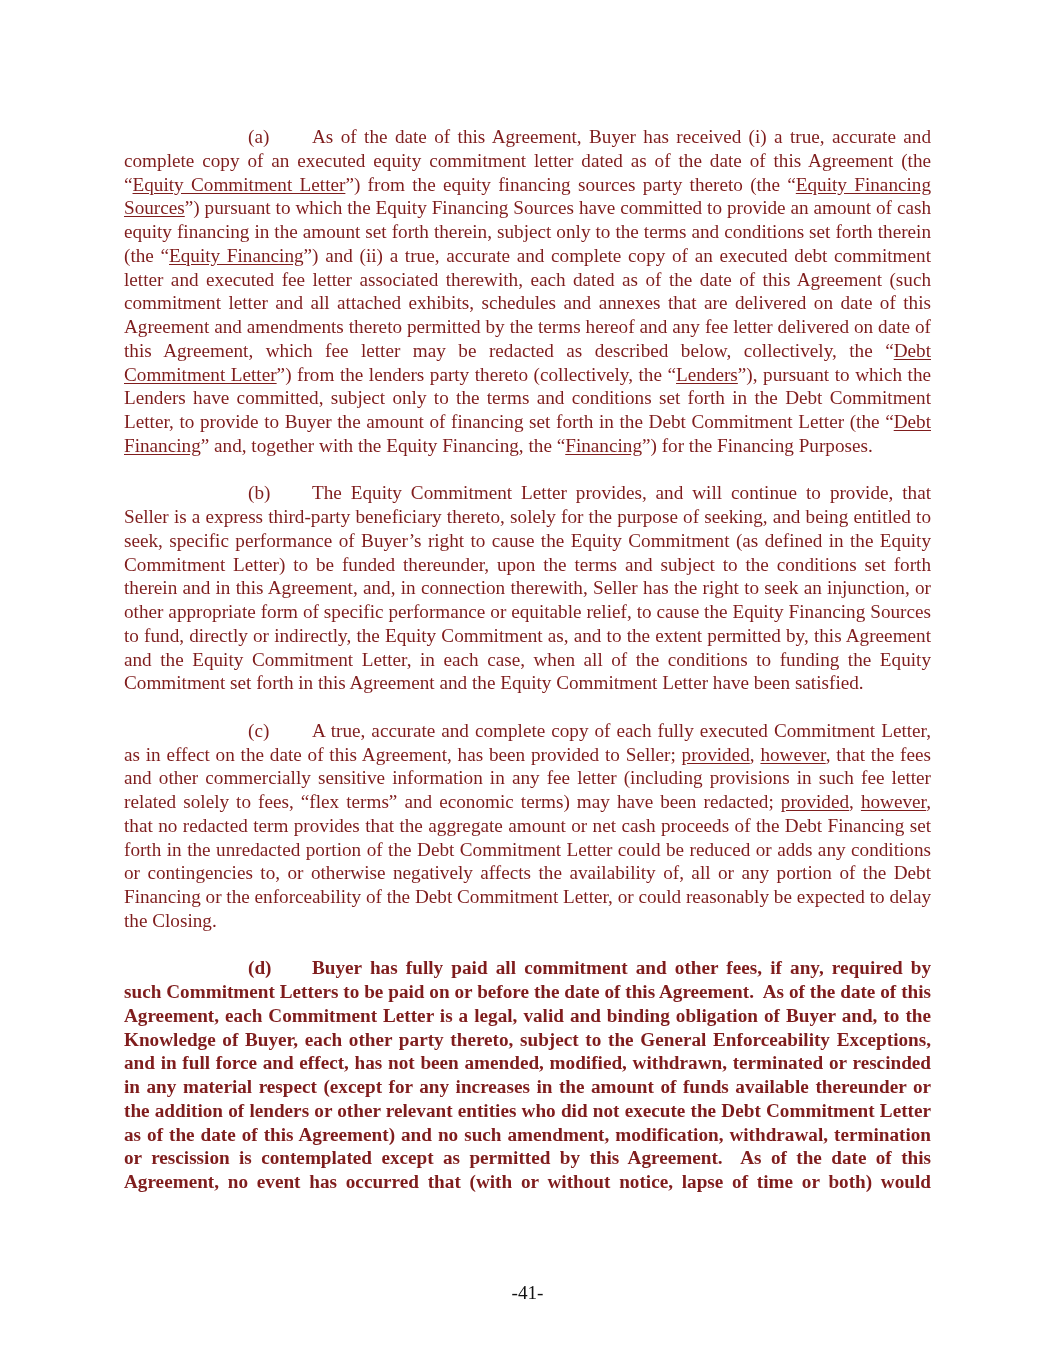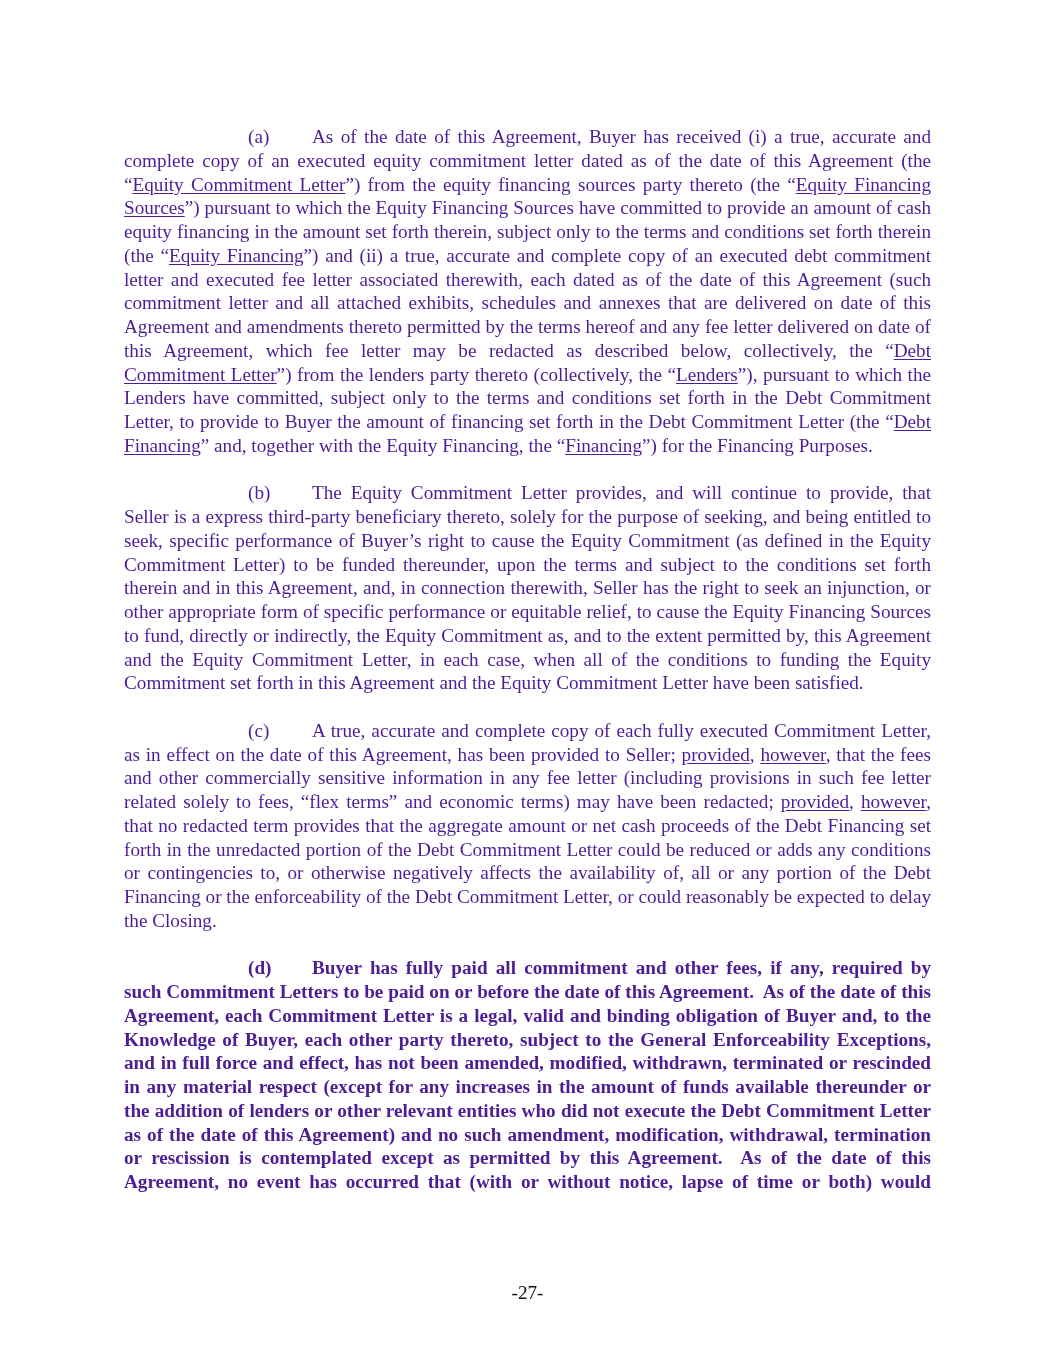--- a/index.html
+++ b/index.html
@@ -1,20 +1,20 @@
 <!DOCTYPE html>
 <html><head>
 <meta charset="utf-8">
 <style>
   html, body { margin: 0; padding: 0; background: #ffffff; }
   body { width: 1055px; height: 1365px; position: relative; overflow: hidden; }
   .page {
     position: absolute; left: 124px; top: 125px; width: 807px;
     font-family: "Liberation Serif", "DejaVu Serif", serif;
-    font-size: 19.2px; line-height: 23.75px; color: #4c1d95;
+    font-size: 19.2px; line-height: 23.75px; color: #7f1d1d;
   }
   .para { text-align: justify; margin: 0 0 23.75px 0; text-indent: 0; }
   .para .label { display: inline-block; width: 64px; text-indent: 0; }
   .indent { display: inline-block; width: 124px; }
   u { text-decoration: underline; text-underline-offset: 2px; }
   .footer {
     position: absolute; left: 0; width: 1055px; top: 1282px; text-align: center;
     font-family: "Liberation Serif", "DejaVu Serif", serif; font-size: 19.2px; color: #111;
   }
 </style>
@@ -32,13 +32,13 @@
 
   <p class="para">
     <span class="indent"></span><span class="label">(c)</span><span>A true, accurate and complete copy of each fully executed Commitment Letter, as in effect on the date of this Agreement, has been provided to Seller; </span><u>provided</u><span>, </span><u>however</u><span>, that the fees and other commercially sensitive information in any fee letter (including provisions in such fee letter related solely to fees, “flex terms” and economic terms) may have been redacted; </span><u>provided</u><span>, </span><u>however</u><span>, that no redacted term provides that the aggregate amount or net cash proceeds of the Debt Financing set forth in the unredacted portion of the Debt Commitment Letter could be reduced or adds any conditions or contingencies to, or otherwise negatively affects the availability of, all or any portion of the Debt Financing or the enforceability of the Debt Commitment Letter, or could reasonably be expected to delay the Closing.</span>
   </p>
 
   <p class="para" style="text-align-last: justify; font-weight: bold;">
     <span class="indent"></span><span class="label">(d)</span><span>Buyer has fully paid all commitment and other fees, if any, required by such Commitment Letters to be paid on or before the date of this Agreement.&nbsp; As of the date of this Agreement, each Commitment Letter is a legal, valid and binding obligation of Buyer and, to the Knowledge of Buyer, each other party thereto, subject to the General Enforceability Exceptions, and in full force and effect, has not been amended, modified, withdrawn, terminated or rescinded in any material respect (except for any increases in the amount of funds available thereunder or the addition of lenders or other relevant entities who did not execute the Debt Commitment Letter as of the date of this Agreement) and no such amendment, modification, withdrawal, termination or rescission is contemplated except as permitted by this Agreement.&nbsp; As of the date of this Agreement, no event has occurred that (with or without notice, lapse of time or both) would</span>
   </p>
 </div>
 
-<div class="footer">-27-</div>
+<div class="footer">-41-</div>
 
 </body></html>

